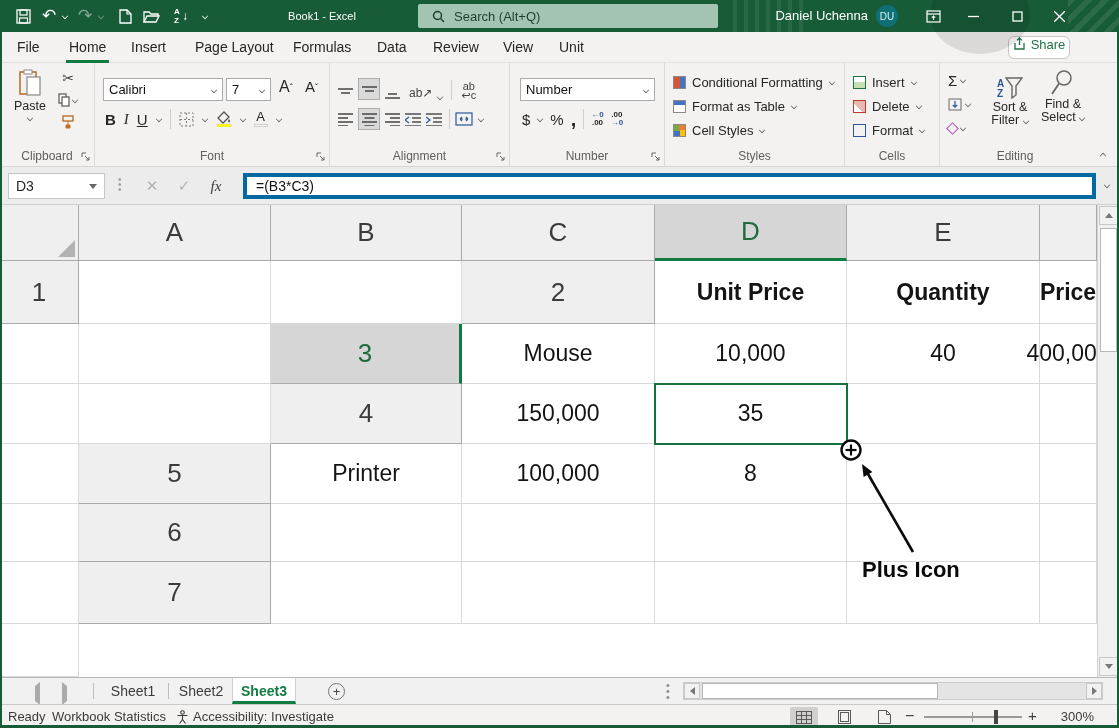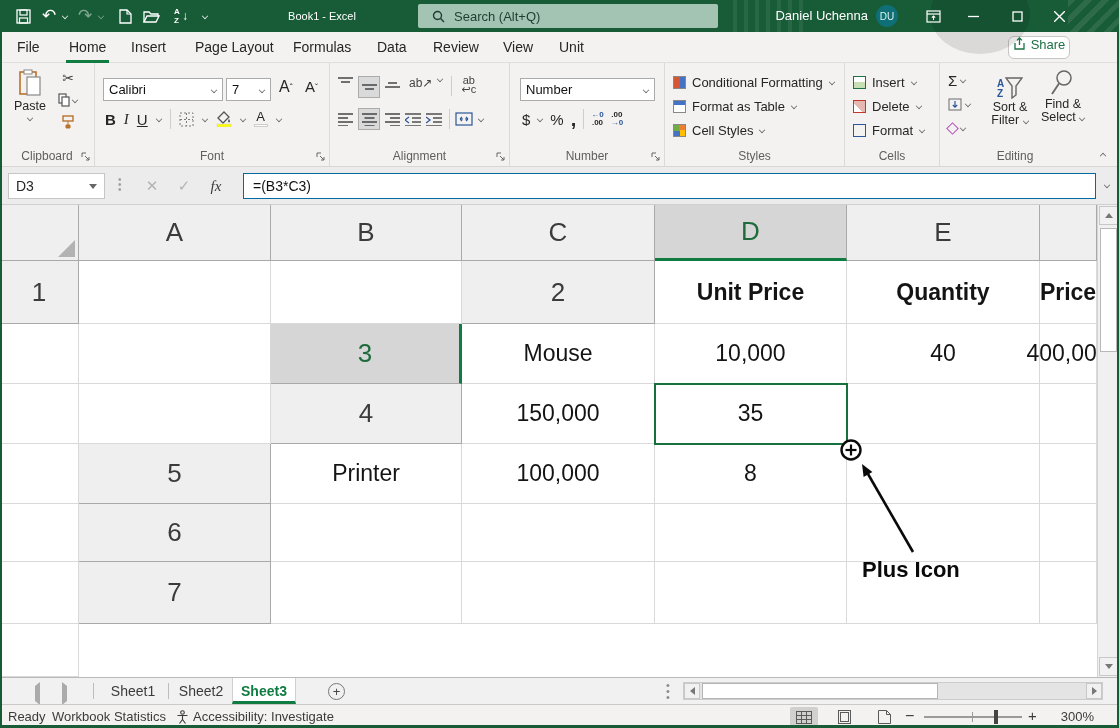--- a/index.html
+++ b/index.html
@@ -42,21 +42,21 @@
 .stylerow{position:absolute;left:8px;height:24px;display:flex;align-items:center;gap:6px;font-size:13px;color:#262626;white-space:nowrap}
 .gridicon{width:13px;height:13px;border:1px solid #8A8886;display:inline-block}
 .decicon{display:inline-flex;flex-direction:column;font-size:8px;line-height:8px;color:#262626;font-weight:bold;text-align:center}
 .blue{color:#2B579A}
 
 
 #fbar{position:absolute;left:0;top:167px;width:1119px;height:38px;background:#ECECEC;border-bottom:1px solid #CFCFCF}
 .namebox{position:absolute;left:8px;top:6px;width:97px;height:26px;background:#fff;border:1px solid #C8C6C4;display:flex;align-items:center;justify-content:space-between;padding:0 7px;font-size:14px}
 .tri{width:0;height:0;border-left:4px solid transparent;border-right:4px solid transparent;border-top:5px solid #666}
 .fbtn{position:absolute;top:6px;height:26px;width:28px;display:flex;align-items:center;justify-content:center;font-size:15px}
-.finput{position:absolute;left:243px;top:6px;width:853px;height:26px;background:#fff;border:1px solid #0369a1;display:flex;align-items:center;padding-left:9px;font-size:14px;color:#111}
+.finput{position:absolute;left:243px;top:6px;width:853px;height:26px;background:#fff;border:4px solid #0369a1;display:flex;align-items:center;padding-left:9px;font-size:14px;color:#111}
 
 
 #sheet{position:absolute;left:0;top:205px;width:1119px;height:472px}
 #grid{display:grid;grid-template-columns:79px 192px 191px 193px 192px 193px 57px 22px;grid-template-rows:56px 63px 60px 60px 60px 58px 62px 53px;width:1119px;height:472px}
 .ch,.rh{background:#EFEFEF;border-right:1px solid #A9A9A9;border-bottom:1px solid #A9A9A9;display:flex;align-items:center;justify-content:center;font-size:26px;color:#3B3B3B}
 .corner{position:relative;background:#EFEFEF;border-right:1px solid #A9A9A9;border-bottom:1px solid #A9A9A9}
 .corner:after{content:'';position:absolute;right:3px;bottom:3px;border-left:17px solid transparent;border-bottom:17px solid #B3B3B3}
 .selch{background:#D6D6D6;color:#1E6B3C;border-bottom:3px solid #107C41}
 .selrh{background:#D6D6D6;color:#1E6B3C;border-right:3px solid #107C41}
 .cell{background:#fff;border-right:1px solid #D9D9D9;border-bottom:1px solid #D9D9D9;display:flex;align-items:center;justify-content:center;font-size:23px;color:#141414}
@@ -264,21 +264,21 @@
     </div>
     <span class="glabel">Font</span>
     <span class="launch">
         <svg width="9" height="9">
           <path d="M1 1 h4 M1 1 v4 M8 8 L4 4 M8 8 v-3 M8 8 h-3" stroke="#666" stroke-width="1" fill="none"></path>
         </svg>
       </span>
   </div>
 
   <div class="group" style="left:330px;width:180px">
-    <div style="position:absolute;left:8px;top:13px;display:flex;align-items:flex-start;gap:5px;height:24px">
+    <div style="position:absolute;left:8px;top:13px;display:flex;align-items:flex-end;gap:5px;height:24px">
       <span>
           <svg width="15" height="13">
             <line x1="0" y1="2" x2="15" y2="2" stroke="#444" stroke-width="1.5"></line>
             <line x1="3" y1="6" x2="12" y2="6" stroke="#444" stroke-width="1.5"></line>
           </svg>
         </span>
       <span class="sel-tool ric" style="width:22px;height:22px">
           <svg width="15" height="13">
             <line x1="0" y1="4" x2="15" y2="4" stroke="#444" stroke-width="1.5"></line>
             <line x1="3" y1="8" x2="12" y2="8" stroke="#444" stroke-width="1.5"></line>

